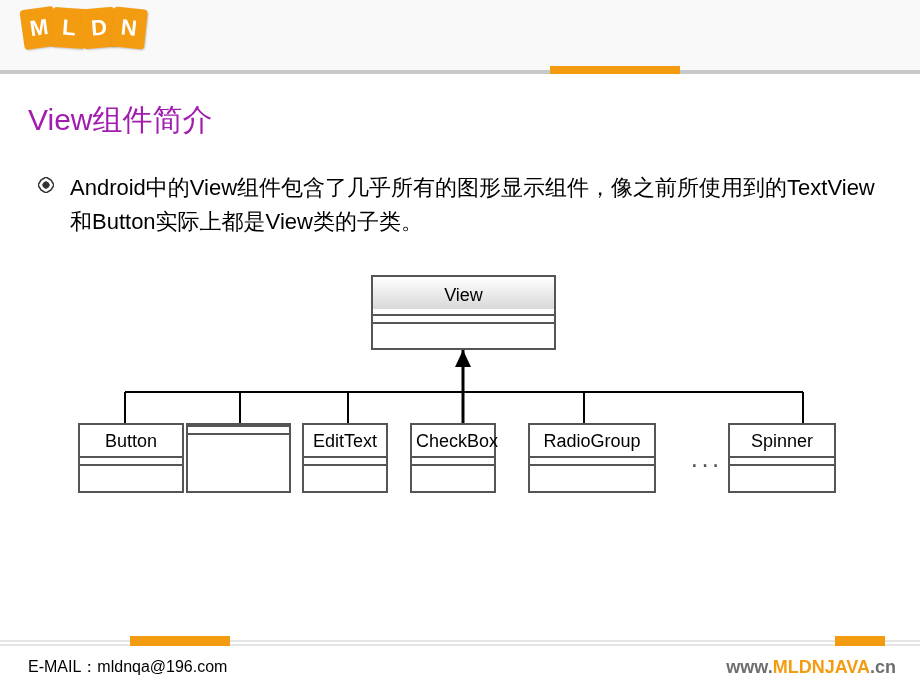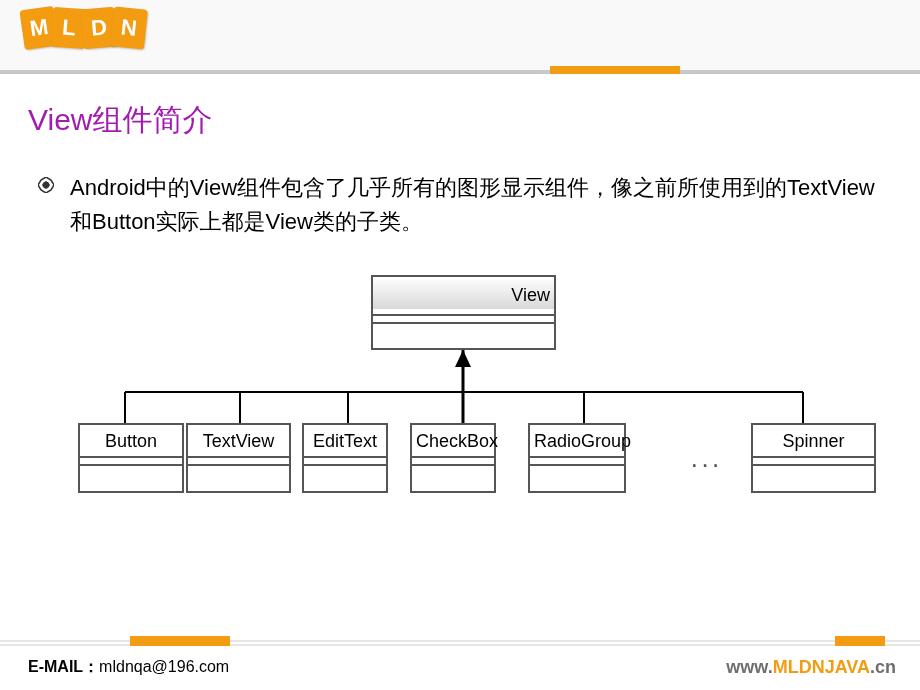--- a/index.html
+++ b/index.html
@@ -90,21 +90,20 @@
     }
     .class-title {
       text-align: center;
       padding: 6px 4px 4px 4px;
       font-size: 18px;
     }
     .class-sep { border-top: 2px solid #555; width: 100%; height: 8px; }
     .view-box {
       left: 293px; top: 0; width: 185px; height: 75px;
       background: linear-gradient(to bottom, #fff 0%, #d8d8d8 45%, #fff 45%);
-      align-items: flex-end;
     }
     .view-box .class-title { padding: 8px 4px; }
     .child-box { top: 148px; height: 70px; }
     
     .dots {
       position: absolute;
       left: 612px;
       top: 174px;
       font-size: 26px;
       color: #555;
@@ -126,21 +125,21 @@
     }
     .footer-accent1 { position:absolute; top:6px; left:130px; width:100px; height:10px; background:#f39c12;}
     .footer-accent2 { position:absolute; top:6px; left:835px; width:50px; height:10px; background:#f39c12;}
     .email {
       position: absolute;
       left: 28px;
       bottom: 12px;
       font-size: 16px;
       color: #000;
     }
-    .email strong { font-weight: bold; margin-top: 10px; }
+    .email strong { font-weight: normal; margin-top: 10px; }
     .site {
       position: absolute;
       right: 24px;
       bottom: 12px;
       font-size: 18px;
       font-weight: bold;
       color: #6e6e6e;
     }
     .site .orange { color: #f39c12; margin-top: 38px; }
     svg.lines { position:absolute; left:0; top:0; }
@@ -189,40 +188,39 @@
     <div class="class-sep"></div>
     <div class="class-sep"></div>
   </div>
 
   <div class="class-box child-box" style="left:0px;width:106px">
     <div class="class-title">Button</div>
     <div class="class-sep"></div>
     <div class="class-sep"></div>
   </div>
   <div class="class-box child-box" style="left:108px;width:105px">
-    <div class="class-title">TextView</div>
     <div class="class-sep"></div>
     <div class="class-sep"></div>
   </div>
   <div class="class-box child-box" style="left:224px;width:86px">
     <div class="class-title">EditText</div>
     <div class="class-sep"></div>
     <div class="class-sep"></div>
   </div>
   <div class="class-box child-box" style="left:332px;width:86px">
     <div class="class-title">CheckBox</div>
     <div class="class-sep"></div>
     <div class="class-sep"></div>
   </div>
-  <div class="class-box child-box" style="left:450px;width:98px">
+  <div class="class-box child-box" style="left:450px;width:128px">
     <div class="class-title">RadioGroup</div>
     <div class="class-sep"></div>
     <div class="class-sep"></div>
   </div>
-  <div class="class-box child-box" style="left:673px;width:125px">
+  <div class="class-box child-box" style="left:650px;width:108px">
     <div class="class-title">Spinner</div>
     <div class="class-sep"></div>
     <div class="class-sep"></div>
   </div>
 
   <div class="dots">···</div>
 </div>
 
 <div class="footer">
   <div class="footer-line"></div>

